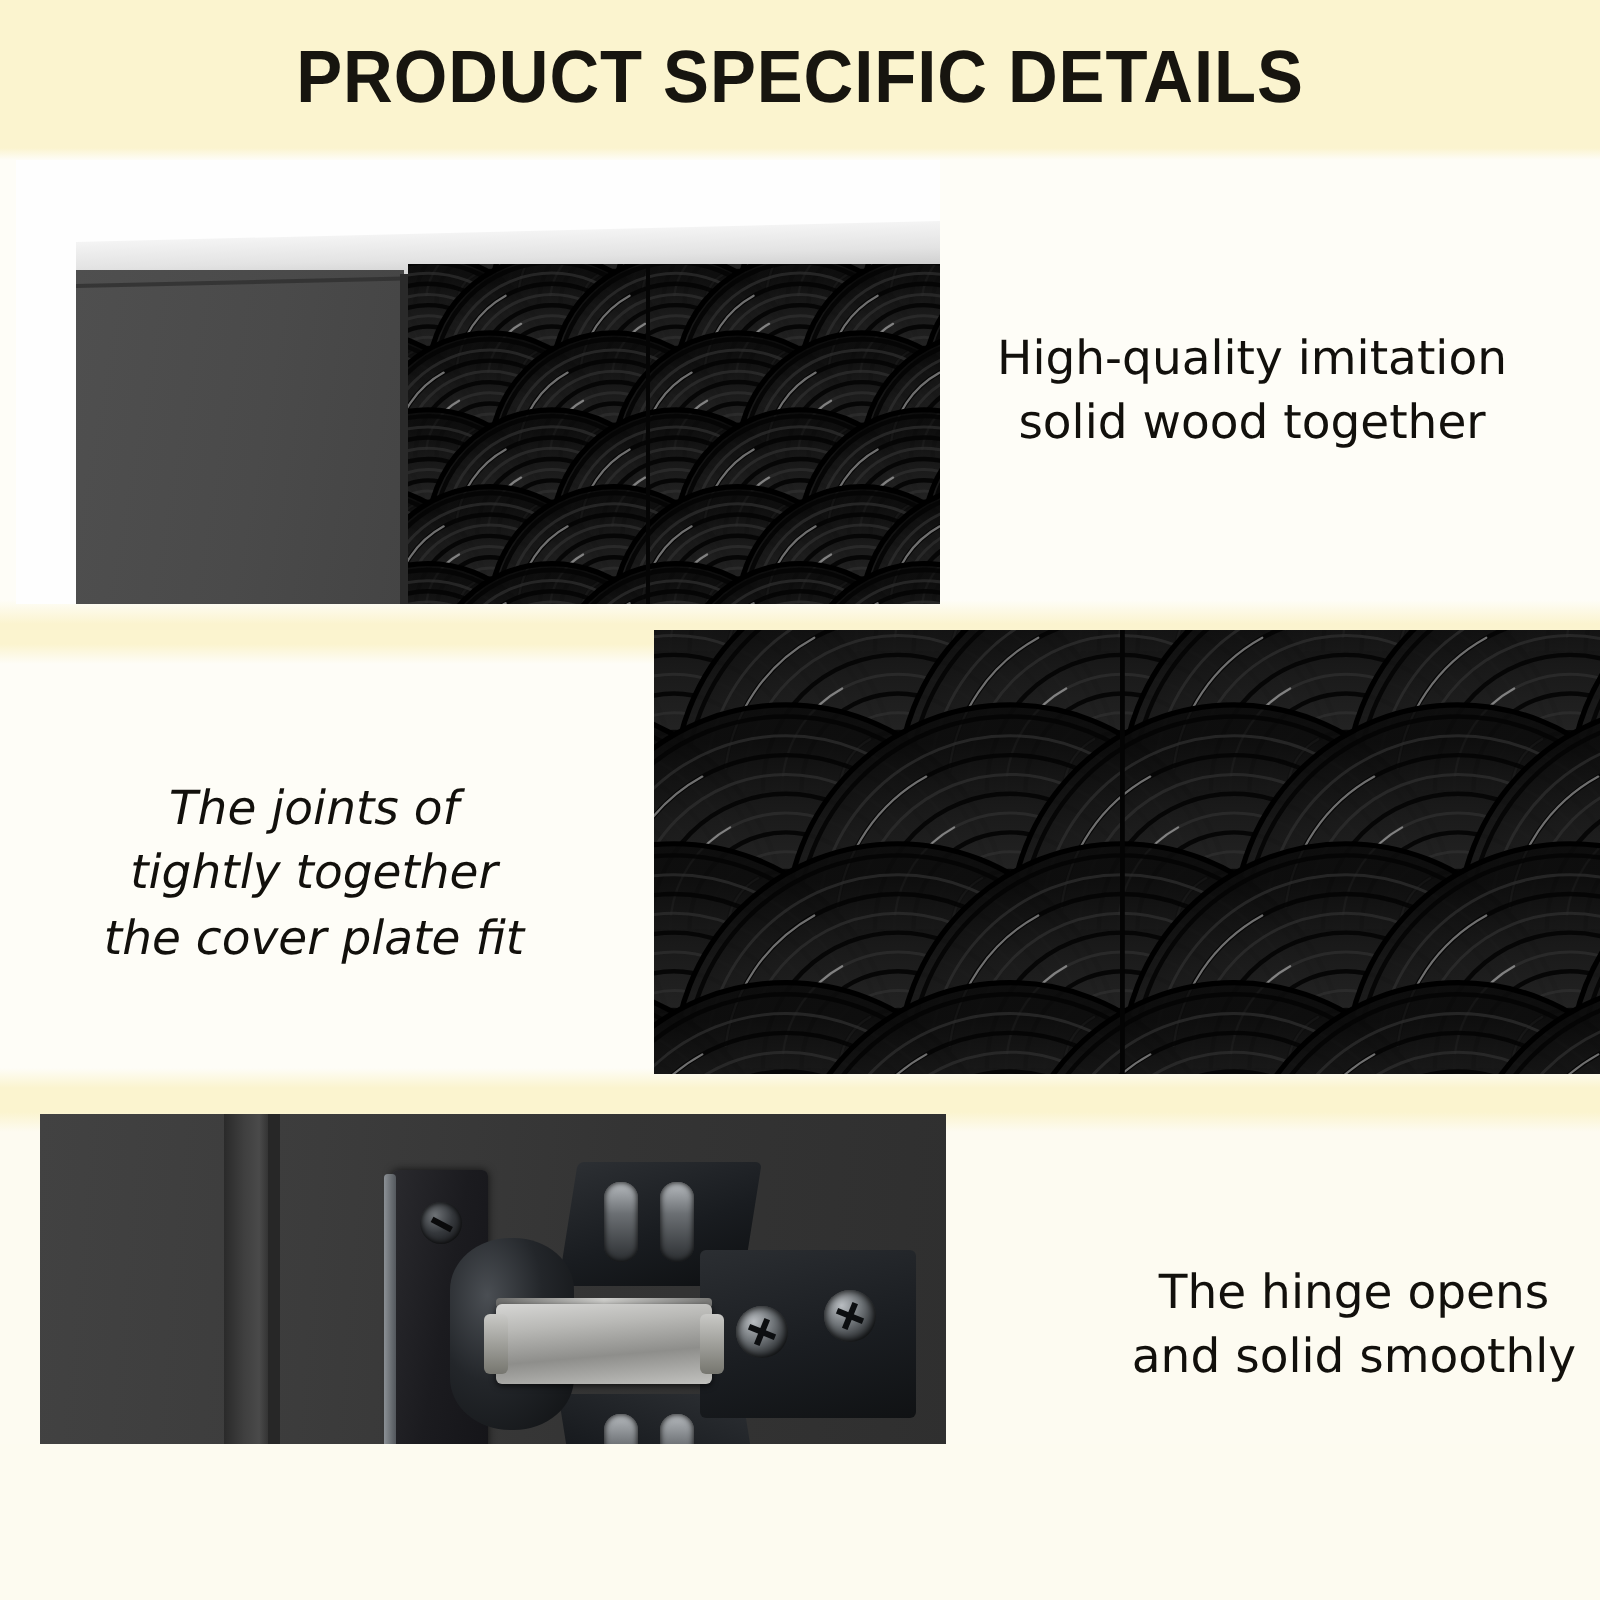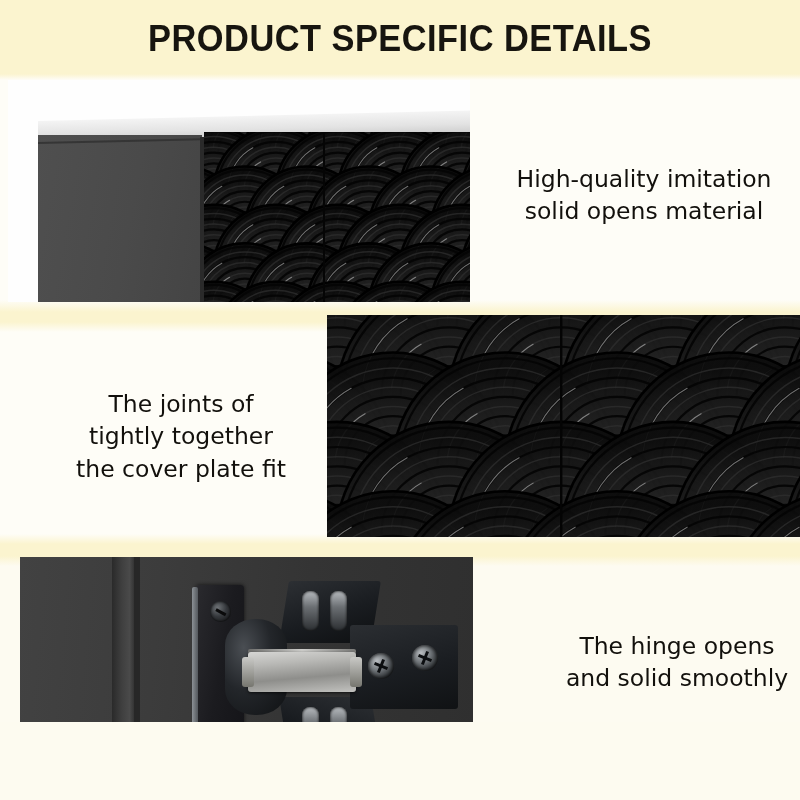--- a/index.html
+++ b/index.html
@@ -169,22 +169,22 @@
   }
   #ph1{left:348px;top:96px;}
   #ph2{left:392px;top:88px;}
   .phillips::before,.phillips::after{
     content:"";position:absolute;left:50%;top:50%;background:#0c0e10;
   }
   .phillips::before{width:14px;height:3px;transform:translate(-50%,-50%) rotate(22deg);}
   .phillips::after{width:3px;height:14px;transform:translate(-50%,-50%) rotate(22deg);}
 
   
-  #cap1{left:494px;top:163px;width:300px;}
-  #cap2{left:36px;top:388px;width:290px;}
+  #cap1{left:476px;top:163px;width:300px;}
+  #cap2{left:12px;top:388px;width:290px;font-style:italic;}
   #cap3{left:529px;top:630px;width:296px;}
 </style>
 </head>
 <body>
 
 <div id="page">
 
   <div class="title">PRODUCT SPECIFIC DETAILS</div>
 
   <div class="photo" id="panel1">
@@ -877,21 +877,21 @@
             <path d="M 266.55172413793105 211.76 A 53.44827586206897 53.44827586206897 0 0 1 373.44827586206895 211.76" stroke="#2f2f2f" stroke-width="1.5" fill="none" opacity="0.72"></path>
             <path d="M 261.2068965517241 211.76 A 58.793103448275865 58.793103448275865 0 0 1 378.7931034482759 211.76" stroke="#050505" stroke-width="2.2" fill="none" opacity="0.95"></path>
           </g>
       </svg>
       <div id="p1-seam"></div>
     </div>
   </div>
 
   <div class="caption" id="cap1">
     <span>High-quality imitation</span>
-    <span>solid opens material</span>
+    <span>solid wood together</span>
   </div>
 
   <div class="photo" id="panel2">
     <svg width="473" height="222" viewBox="0 0 473 222" preserveAspectRatio="none">
       <rect width="473" height="222" fill="#131313"></rect>
       <g id="p2arcs" fill="none" stroke-linecap="round">
           <path d="M -158 10.560000000000002 A 112 112 0 0 1 66 10.560000000000002 Z" fill="url(#fanShade)" opacity="0.92"></path>
           <path d="M -158 10.560000000000002 A 112 112 0 0 1 66 10.560000000000002" stroke="#000" stroke-width="2.6" fill="none"></path>
           <path d="M -55.6551724137931 10.560000000000002 A 9.655172413793103 9.655172413793103 0 0 1 -36.3448275862069 10.560000000000002" stroke="#050505" stroke-width="2.2" fill="none" opacity="0.95"></path>
           <path d="M -65.3103448275862 10.560000000000002 A 19.310344827586206 19.310344827586206 0 0 1 -26.689655172413794 10.560000000000002" stroke="#2f2f2f" stroke-width="1.5" fill="none" opacity="0.72"></path>

